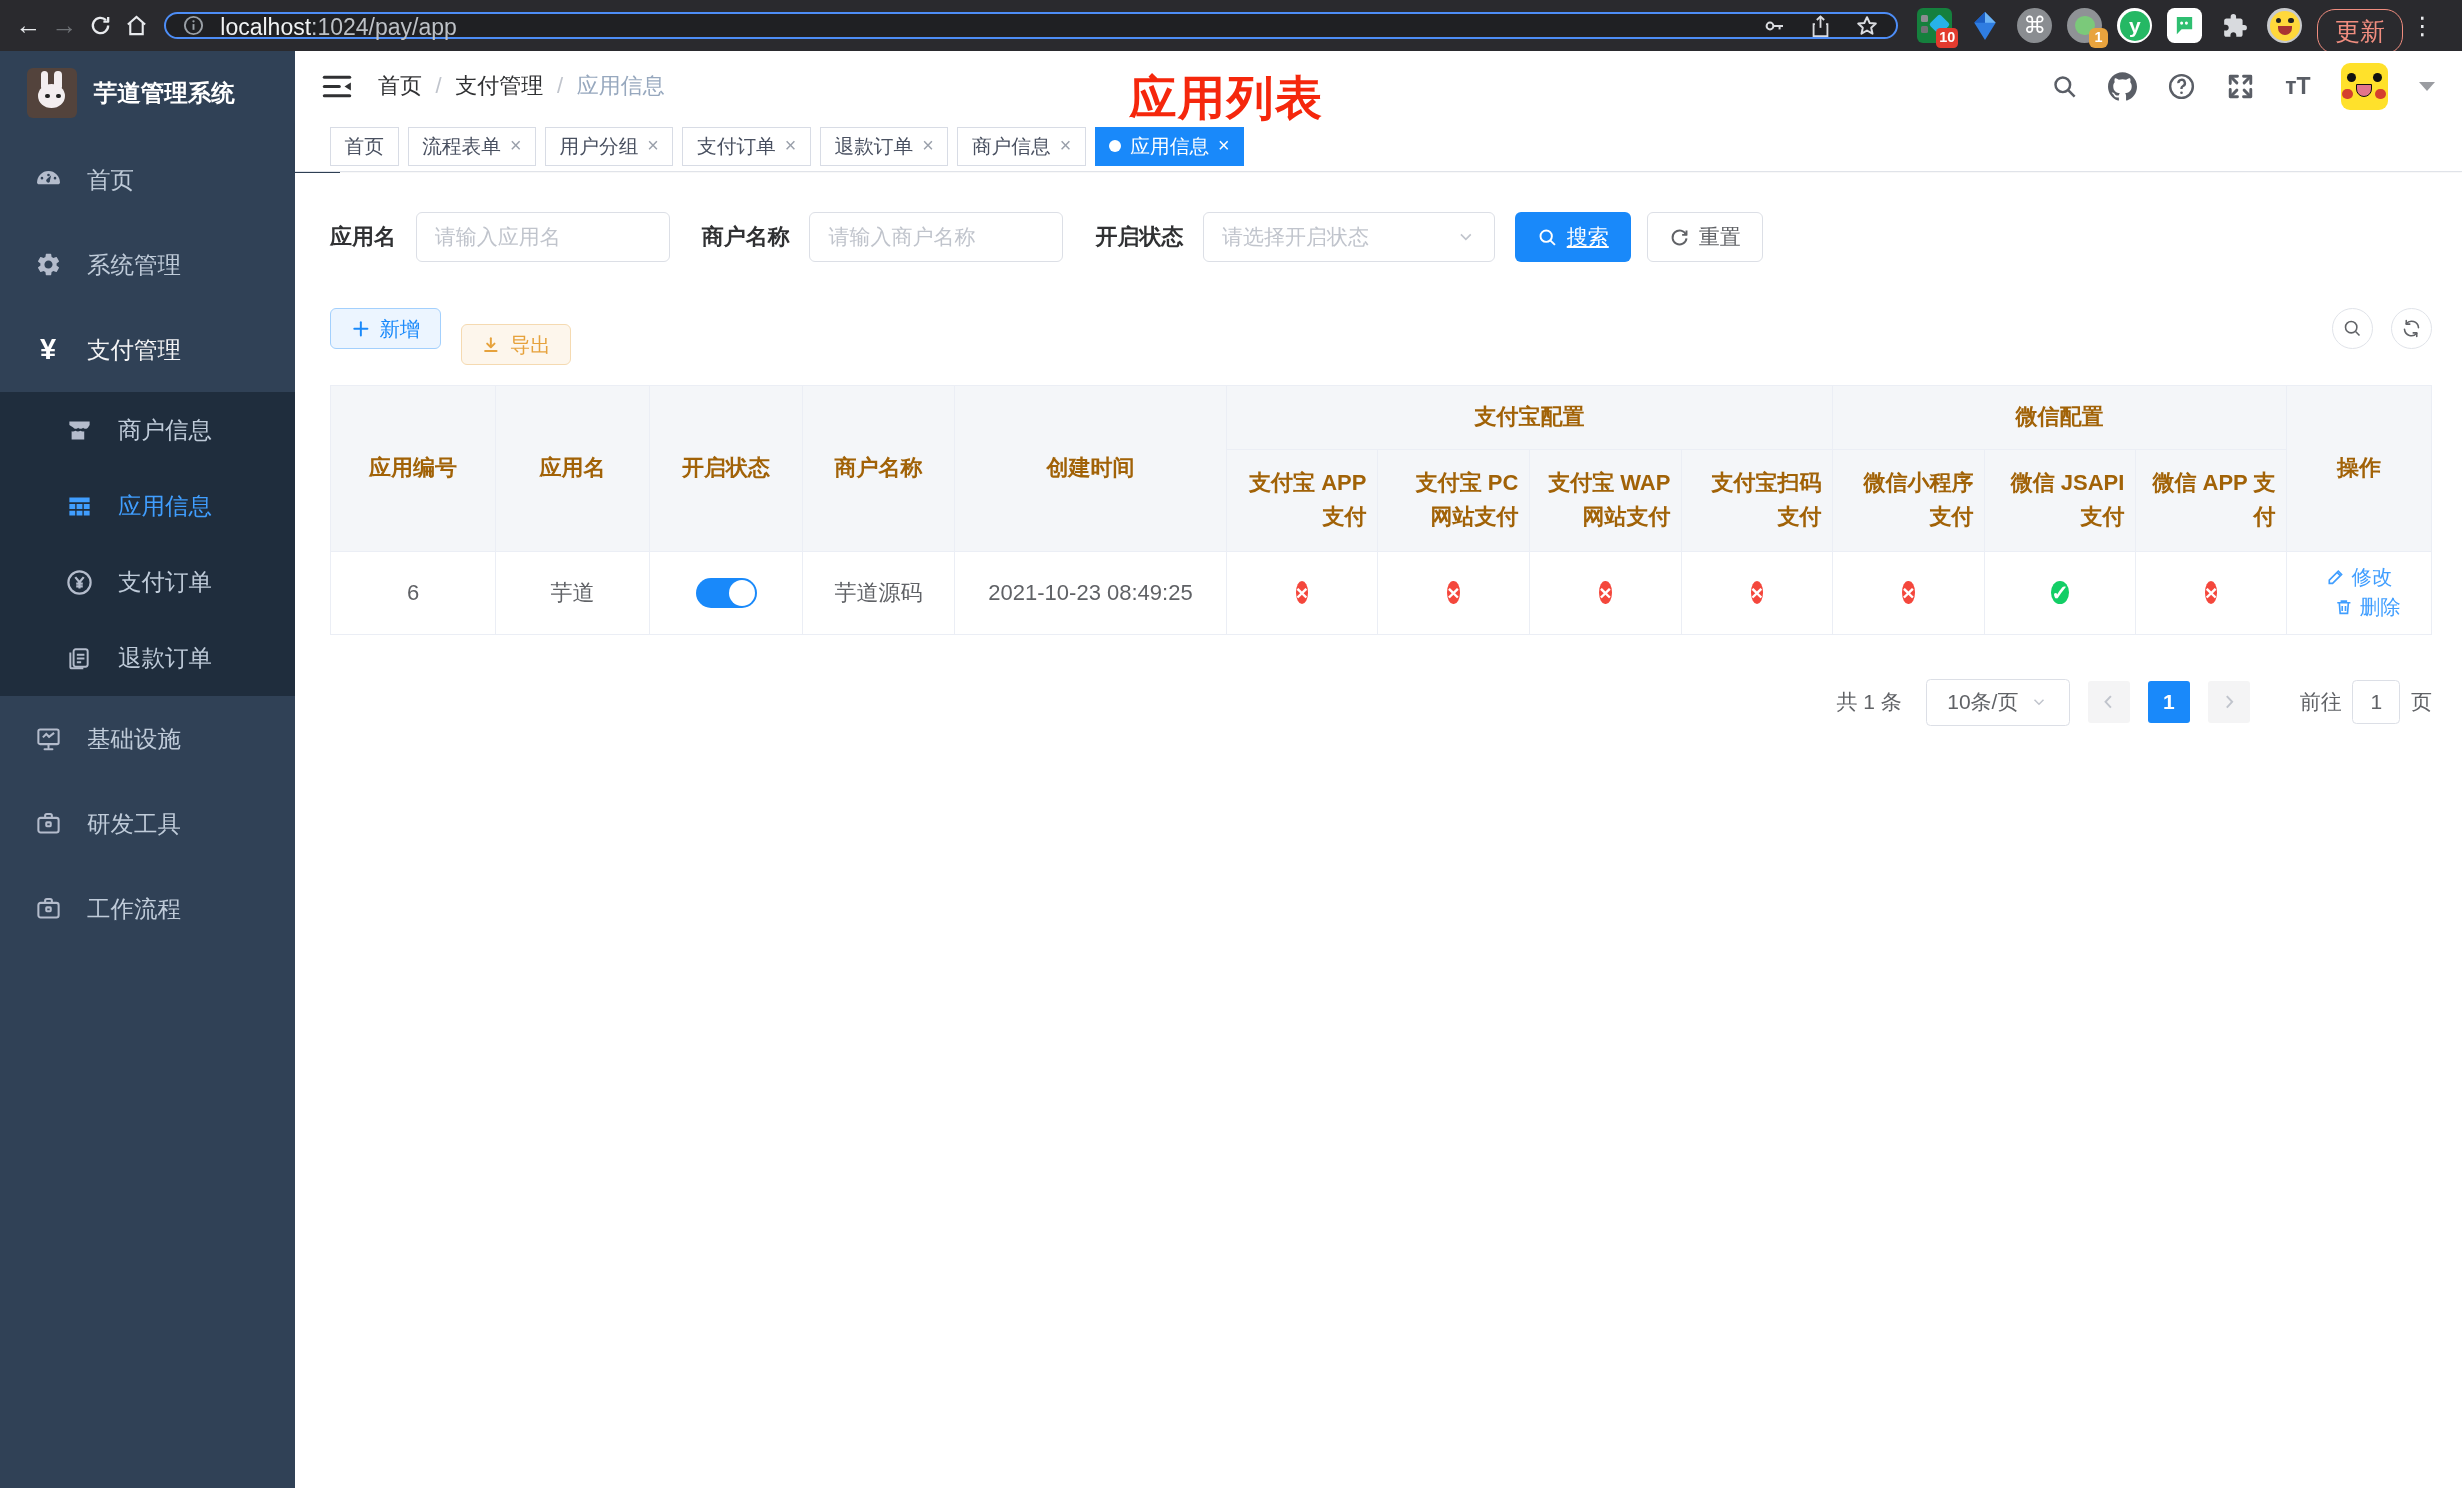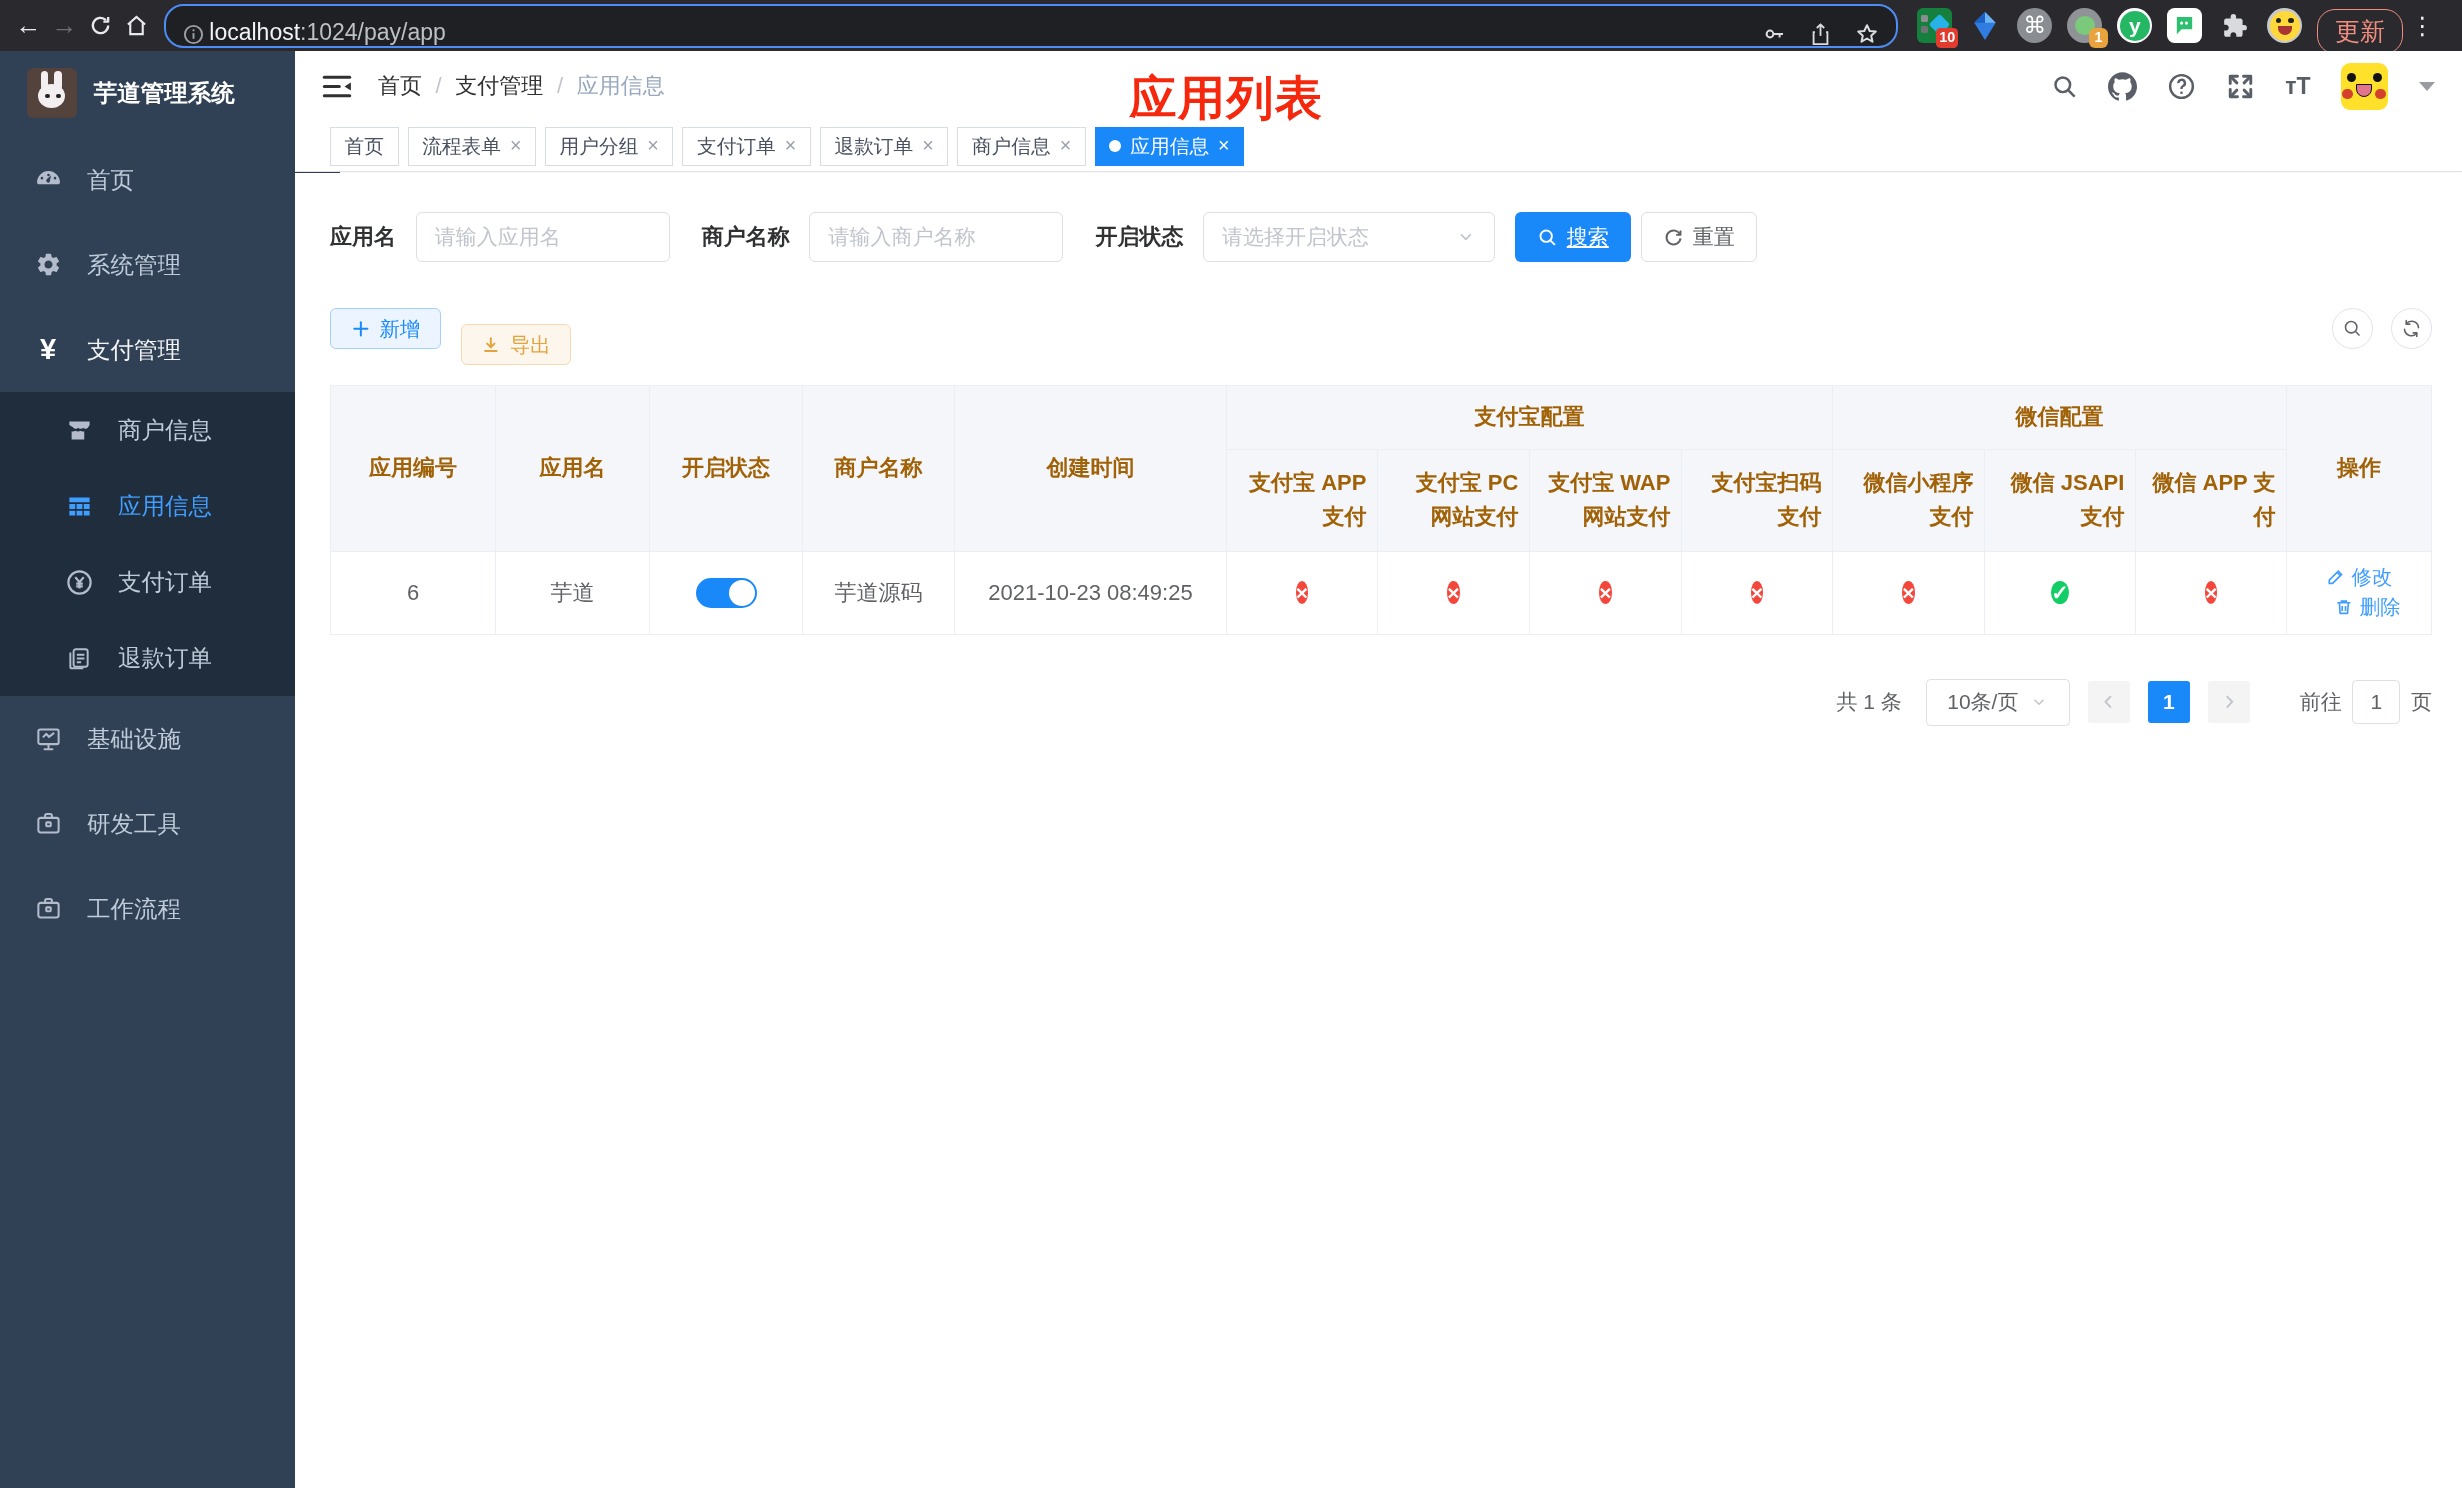--- a/index.html
+++ b/index.html
@@ -13,23 +13,23 @@
 
   
   .browser-bar{
     position:absolute; top:0; left:0; right:0; height:51px;
     background:#2a2a2e; display:flex; align-items:center; padding:0 10.6px;
   }
   .nav-btn{ width:36px; height:36px; display:flex; align-items:center; justify-content:center;
     color:#e8eaed; font-size:26px; border-radius:50%; flex:none; }
   .nav-btn.disabled{ color:#6e7175; }
   .url-pill{
-    flex:none; width:1734px; height:44px; margin-left:9px;
+    flex:none; width:1734px; height:27px; margin-left:9px;
     background:#1f2023; border:2.3px solid #4d8df6; border-radius:19.7px;
-    display:flex; align-items:flex-end; padding:0 16.7px; gap:4px;
+    display:flex; align-items:flex-start; padding:0 16.7px; gap:15px;
   }
   .url-text{ font-size:23px; color:#f1f3f4; white-space:nowrap; }
   .url-text .dim{ color:#bdc1c6; }
   .pill-right{ margin-left:auto; display:flex; align-items:center; gap:23px; color:#dadce0; }
   .ext-row{ display:flex; align-items:center; gap:15px; margin-left:19.7px; }
   .ext{ position:relative; width:35px; height:35px; border-radius:50%;
     display:flex; align-items:center; justify-content:center; flex:none; }
   .badge{ position:absolute; right:-6px; bottom:-4.5px; min-width:19.7px; height:19.7px;
     border-radius:4.5px; font-size:14.4px; line-height:19.7px; text-align:center;
     color:#fff; padding:0 3px; font-weight:700; }
@@ -97,21 +97,21 @@
     font-size:21px; padding:0 18px; color:#606266; outline:none; margin-right:32px;
     font-family:"Liberation Sans", sans-serif; }
   .f-input::placeholder{ color:#c0c4cc; }
   .f-select{ width:292px; height:50px; border:0.8px solid #dcdfe6; border-radius:6px;
     display:flex; align-items:center; padding:0 18px; color:#c0c4cc; font-size:21px; margin-right:19.7px; cursor:pointer; }
   .f-select .chev{ margin-left:auto; color:#c0c4cc; }
   .btn{ height:50px; border-radius:6px; font-size:21px; display:inline-flex; align-items:center;
     justify-content:center; gap:9px; padding:0 21px; cursor:pointer; border:0.8px solid transparent; white-space:nowrap; }
   .btn-primary{ background:#1989fa; color:#fff;text-decoration:underline; }
   .btn-plain{ background:#fff; border-color:#dcdfe6; color:#606266; }
-  .btn-reset{ margin-left:10px; }
+  .btn-reset{ margin-left:16px; }
 
   .toolbar-row{ display:flex; align-items:center; margin-top:30px; }
   .btn-sm{ height:41px; font-size:20.4px; padding:0 19.7px; border-radius:6px; }
   .btn-add{ background:#ecf5ff; border:0.8px solid #a3d0fd; color:#1989fa; margin-right:19.7px; }
   .btn-export{ background:#fdf6ec; border:0.8px solid #f5dab1; color:#e6a23c;margin-top:32px; }
   .circle-btns{ margin-left:auto; display:flex; gap:18px; }
   .circle-btn{ width:41px; height:41px; border-radius:50%; border:0.8px solid #e0e3e9;
     display:flex; align-items:center; justify-content:center; color:#606266; cursor:pointer; background:#fff; }
 
   

